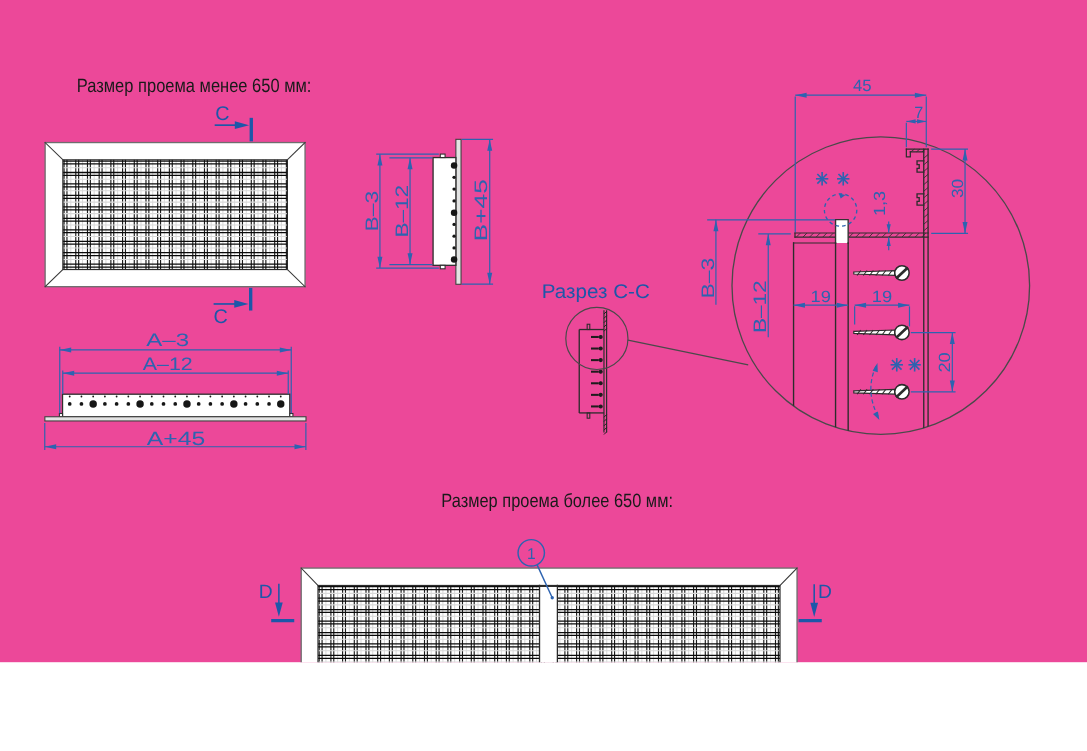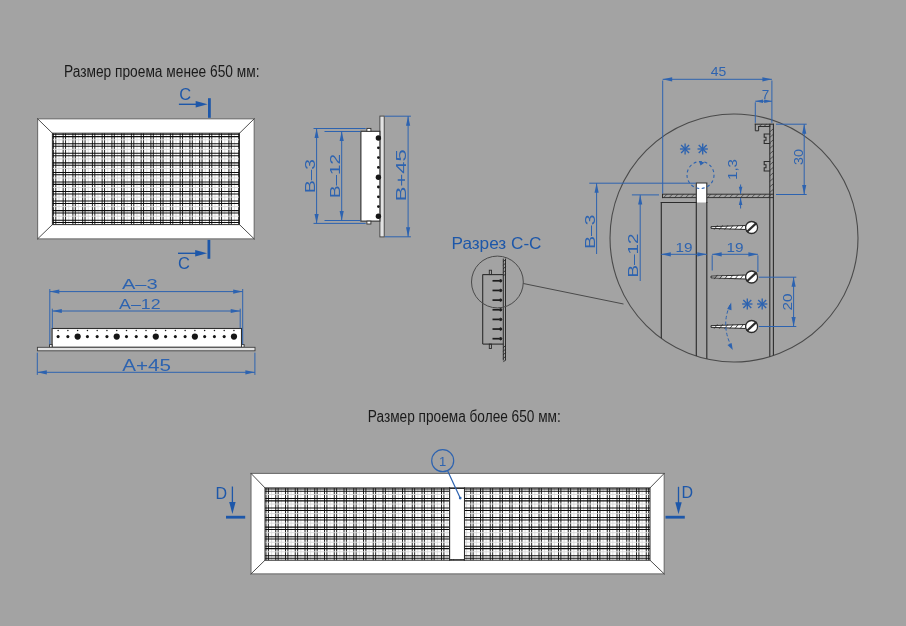--- a/index.html
+++ b/index.html
@@ -1,16 +1,16 @@
 <!DOCTYPE html>
 <html><head>
 <meta charset="utf-8">
 <style>
   html,body{margin:0;padding:0;background:#ffffff;}
-  #page{position:relative;width:906px;height:626px;background:#a3a3a3;overflow:hidden;
+  #page{position:relative;width:906px;height:552px;background:#ec4899;overflow:hidden;
         font-family:"Liberation Sans", sans-serif;}
   svg{position:absolute;left:0;top:0;}
   text{font-family:"Liberation Sans", sans-serif;}
 </style>
 </head>
 <body>
 <div id="page">
 <svg width="906" height="626" viewBox="0 0 906 626">
 <defs>
   <clipPath id="m1clip">

